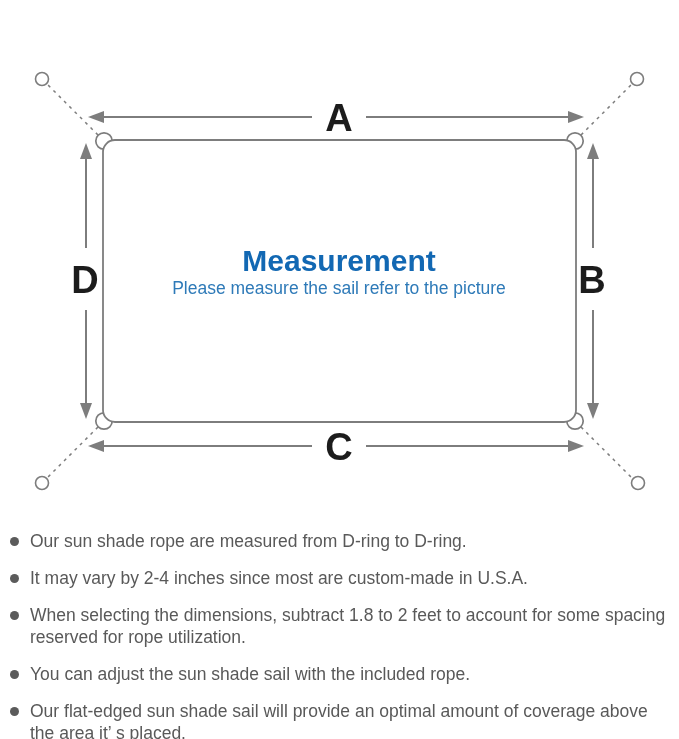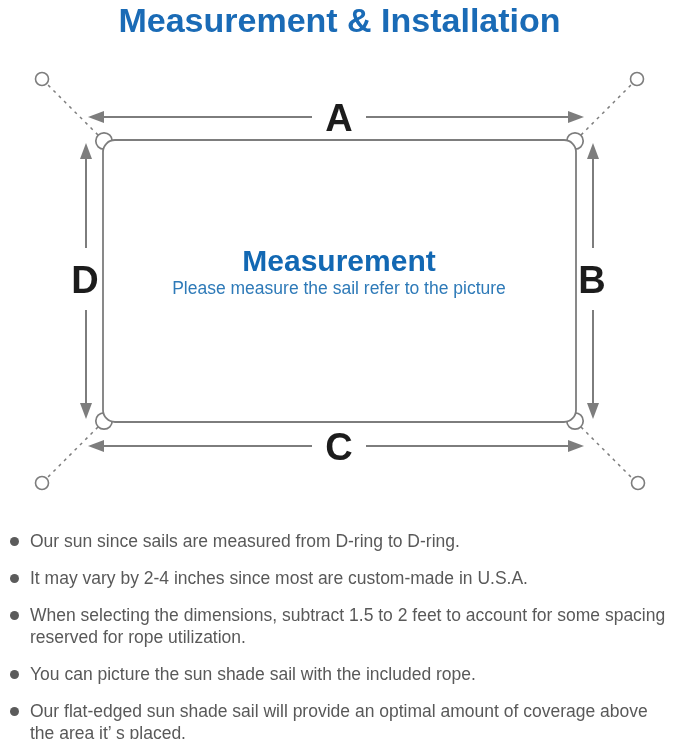--- a/index.html
+++ b/index.html
@@ -81,21 +81,20 @@
     width: 9px; height: 9px;
     border-radius: 50%;
     background: var(--bullet_dot);
   }
 </style>
 </head>
 <body>
 
 <div class="page">
 
-  <div class="page-title">Measurement &amp; Installation</div>
 
   <svg class="diagram-svg" viewBox="0 0 679 460" aria-hidden="true">
 
     <circle class="dring" cx="104" cy="89" r="8.2"></circle>
     <circle class="dring" cx="575" cy="89" r="8.2"></circle>
     <circle class="dring" cx="104" cy="369" r="8.2"></circle>
     <circle class="dring" cx="575" cy="369" r="8.2"></circle>
 
     <rect class="sail-outline" x="103" y="88" width="473" height="282" rx="12" ry="12"></rect>
 
@@ -139,20 +138,20 @@
       <line class="dim-line" x1="593" y1="258" x2="593" y2="351"></line>
       <polygon class="dim-head" points="593,367 587,351 599,351"></polygon>
     </g>
     <text class="dim-label" x="592" y="228">B</text>
 
     <text class="center-title" x="339" y="208">Measurement</text>
     <text class="center-subtitle" x="339" y="236">Please measure the sail refer to the picture</text>
   </svg>
 
   <ul class="notes">
-    <li>Our sun since sails are measured from D-ring to D-ring.</li>
+    <li>Our sun shade rope are measured from D-ring to D-ring.</li>
     <li>It may vary by 2-4 inches since most are custom-made in U.S.A.</li>
-    <li>When selecting the dimensions, subtract 1.5 to 2 feet to account for some spacing reserved for rope utilization.</li>
-    <li>You can picture the sun shade sail with the included rope.</li>
+    <li>When selecting the dimensions, subtract 1.8 to 2 feet to account for some spacing reserved for rope utilization.</li>
+    <li>You can adjust the sun shade sail with the included rope.</li>
     <li>Our flat-edged sun shade sail will provide an optimal amount of coverage above the area it’ s placed.</li>
   </ul>
 
 </div>
 
 </body></html>

